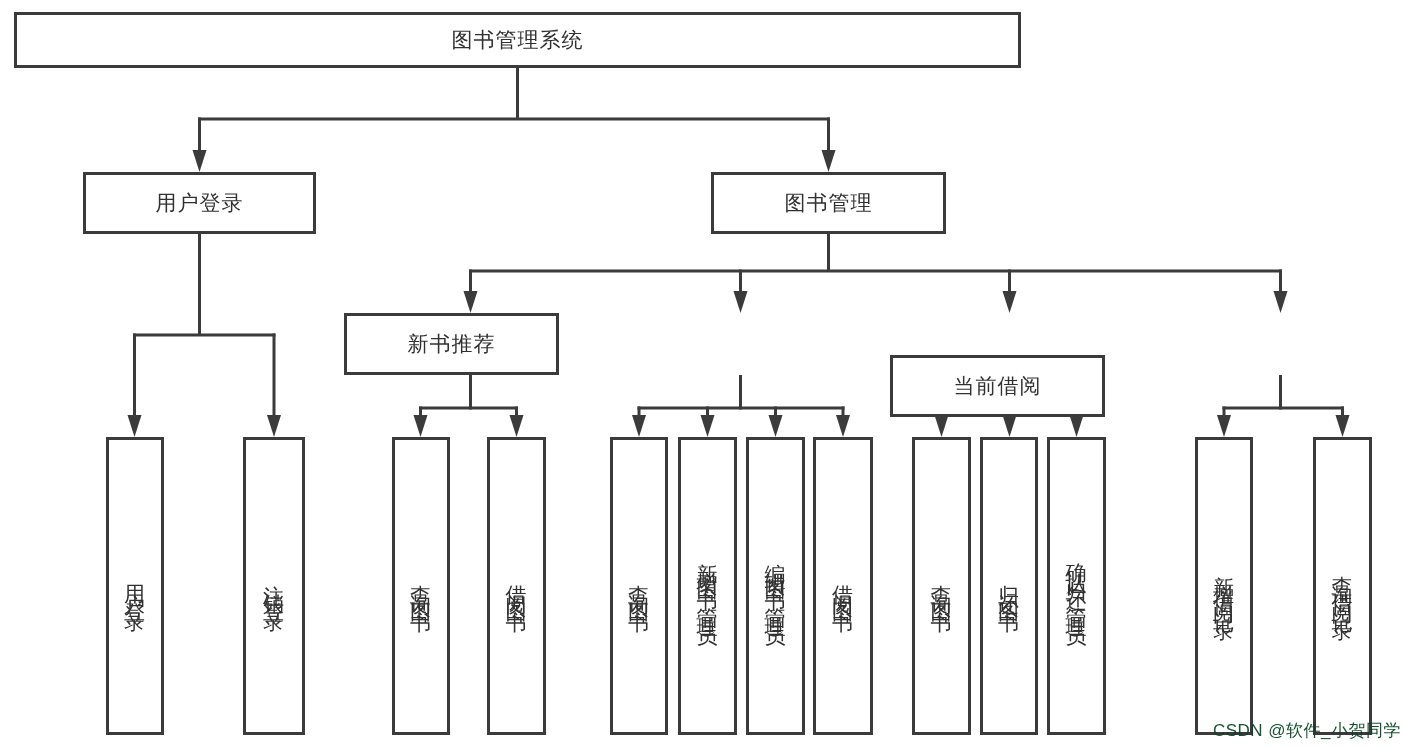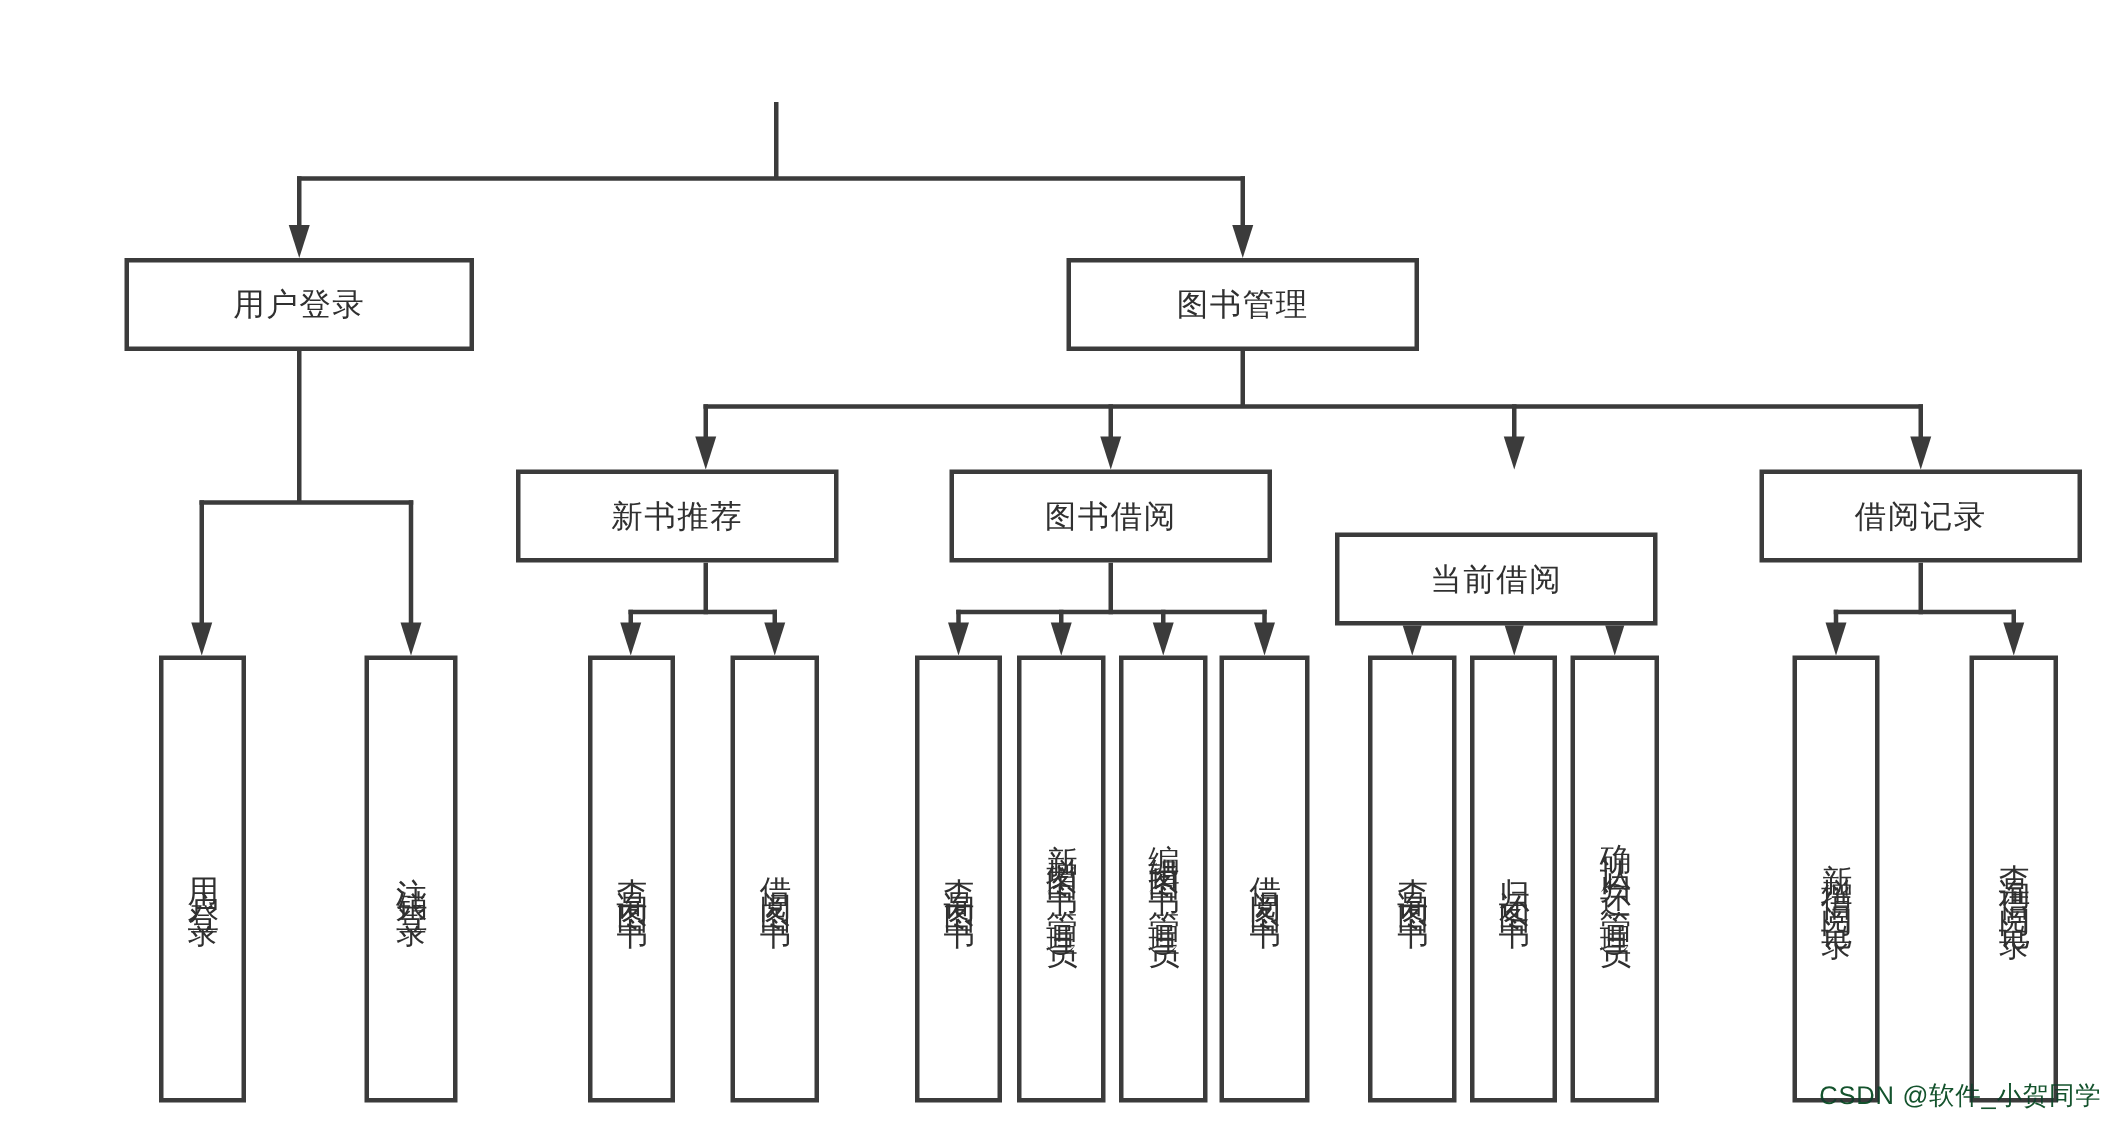--- a/index.html
+++ b/index.html
@@ -118,39 +118,36 @@
 
       <line x1="1280.5" y1="375" x2="1280.5" y2="409.5"></line>
       <line x1="1222.5" y1="408" x2="1344" y2="408"></line>
       <line x1="1224" y1="406.5" x2="1224" y2="421"></line>
       <polygon points="1224,437 1217,415 1231,415" stroke="none"></polygon>
       <line x1="1342.5" y1="406.5" x2="1342.5" y2="421"></line>
       <polygon points="1342.5,437 1335.5,415 1349.5,415" stroke="none"></polygon>
     </g>
   </svg>
 
+  <div class="node root-box">
+    <span class="hlabel">图书管理系统</span>
+  </div>
 
   <div class="node l2" style="left:83px;width:233px;">
     <span class="hlabel">用户登录</span>
   </div>
   <div class="node l2" style="left:711px;width:235px;">
     <span class="hlabel">图书管理</span>
   </div>
 
   <div class="node l3" style="left:344px;width:215px;">
     <span class="hlabel">新书推荐</span>
   </div>
-  <div class="node l3" style="left:633px;width:215px;">
-    <span class="hlabel">图书借阅</span>
-  </div>
   <div class="node l3" style="left:890px;width:215px;margin-top:42px;">
     <span class="hlabel">当前借阅</span>
-  </div>
-  <div class="node l3" style="left:1173px;width:215px;">
-    <span class="hlabel">借阅记录</span>
   </div>
 
   <div class="node leaf" style="left:106px;width:58px;">
     <span class="vlabel">用户登录</span>
   </div>
   <div class="node leaf" style="left:243px;width:62px;">
     <span class="vlabel">注销登录</span>
   </div>
 
   <div class="node leaf" style="left:392px;width:58px;">

